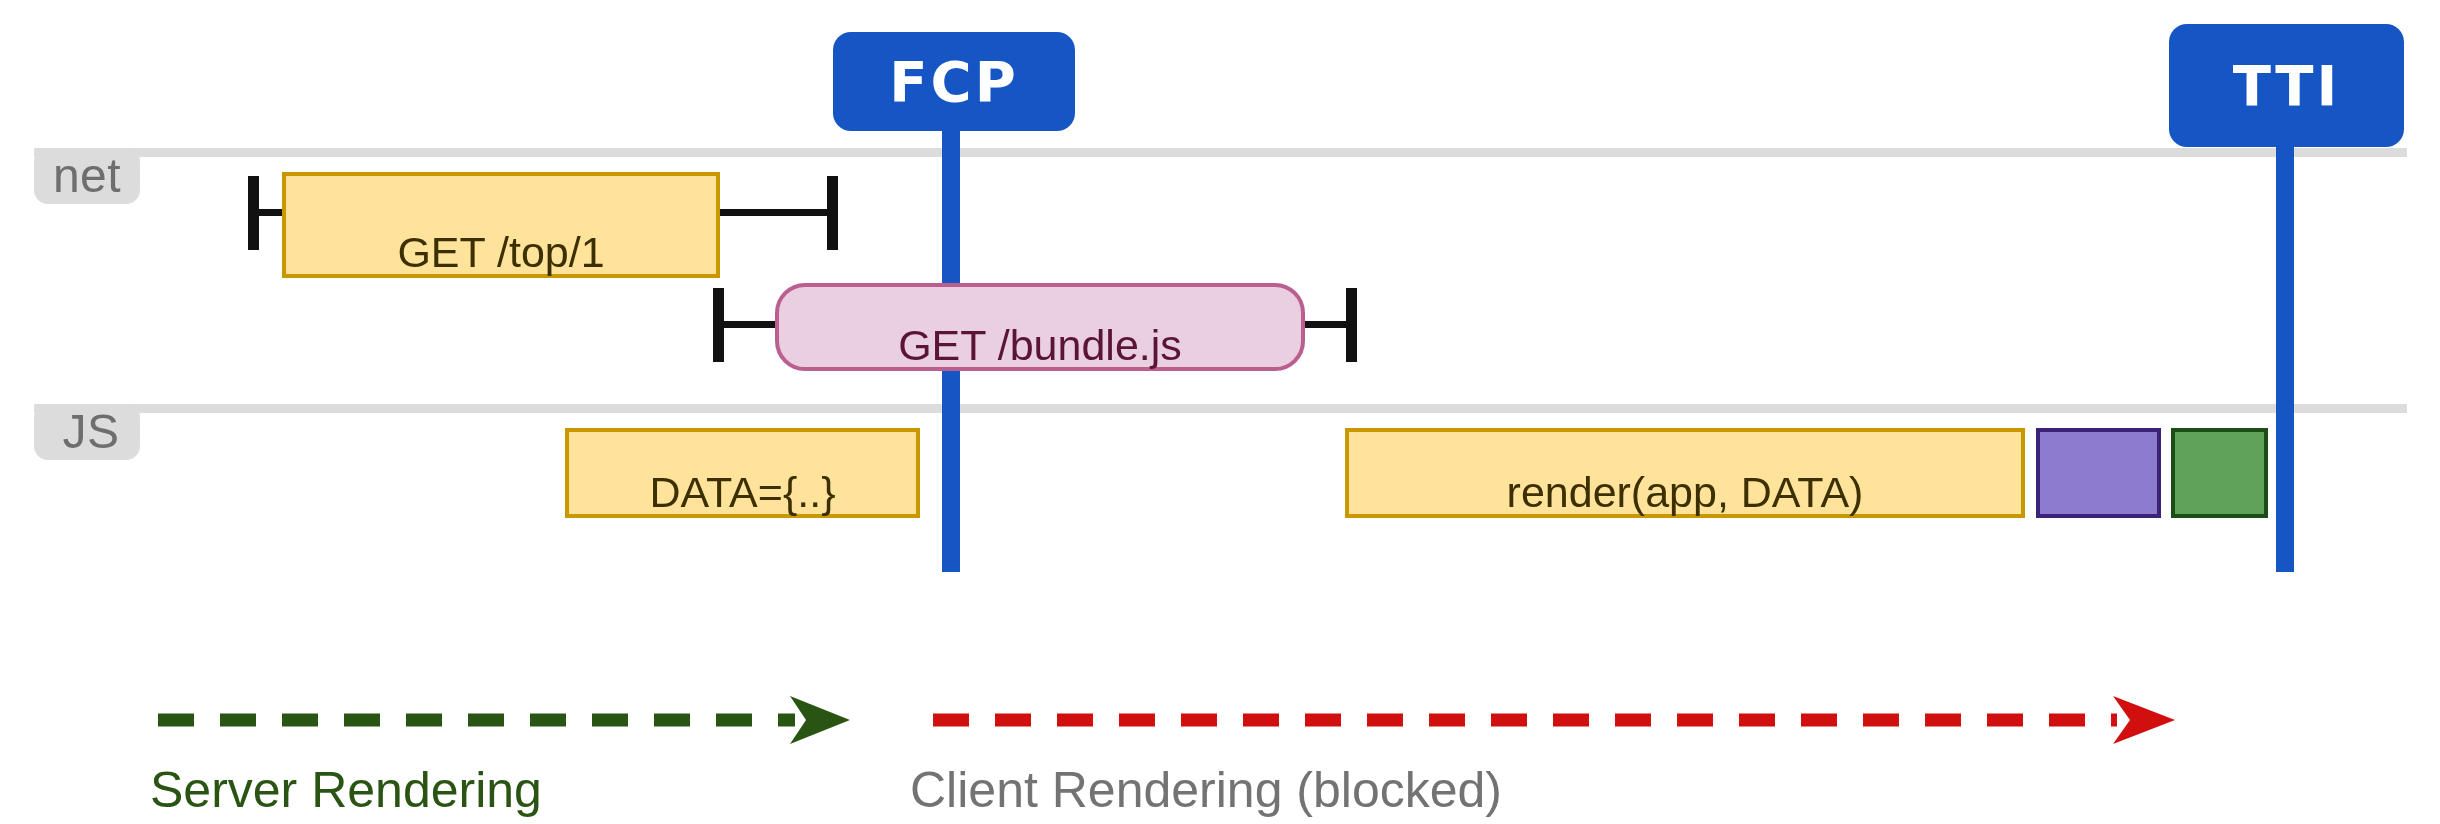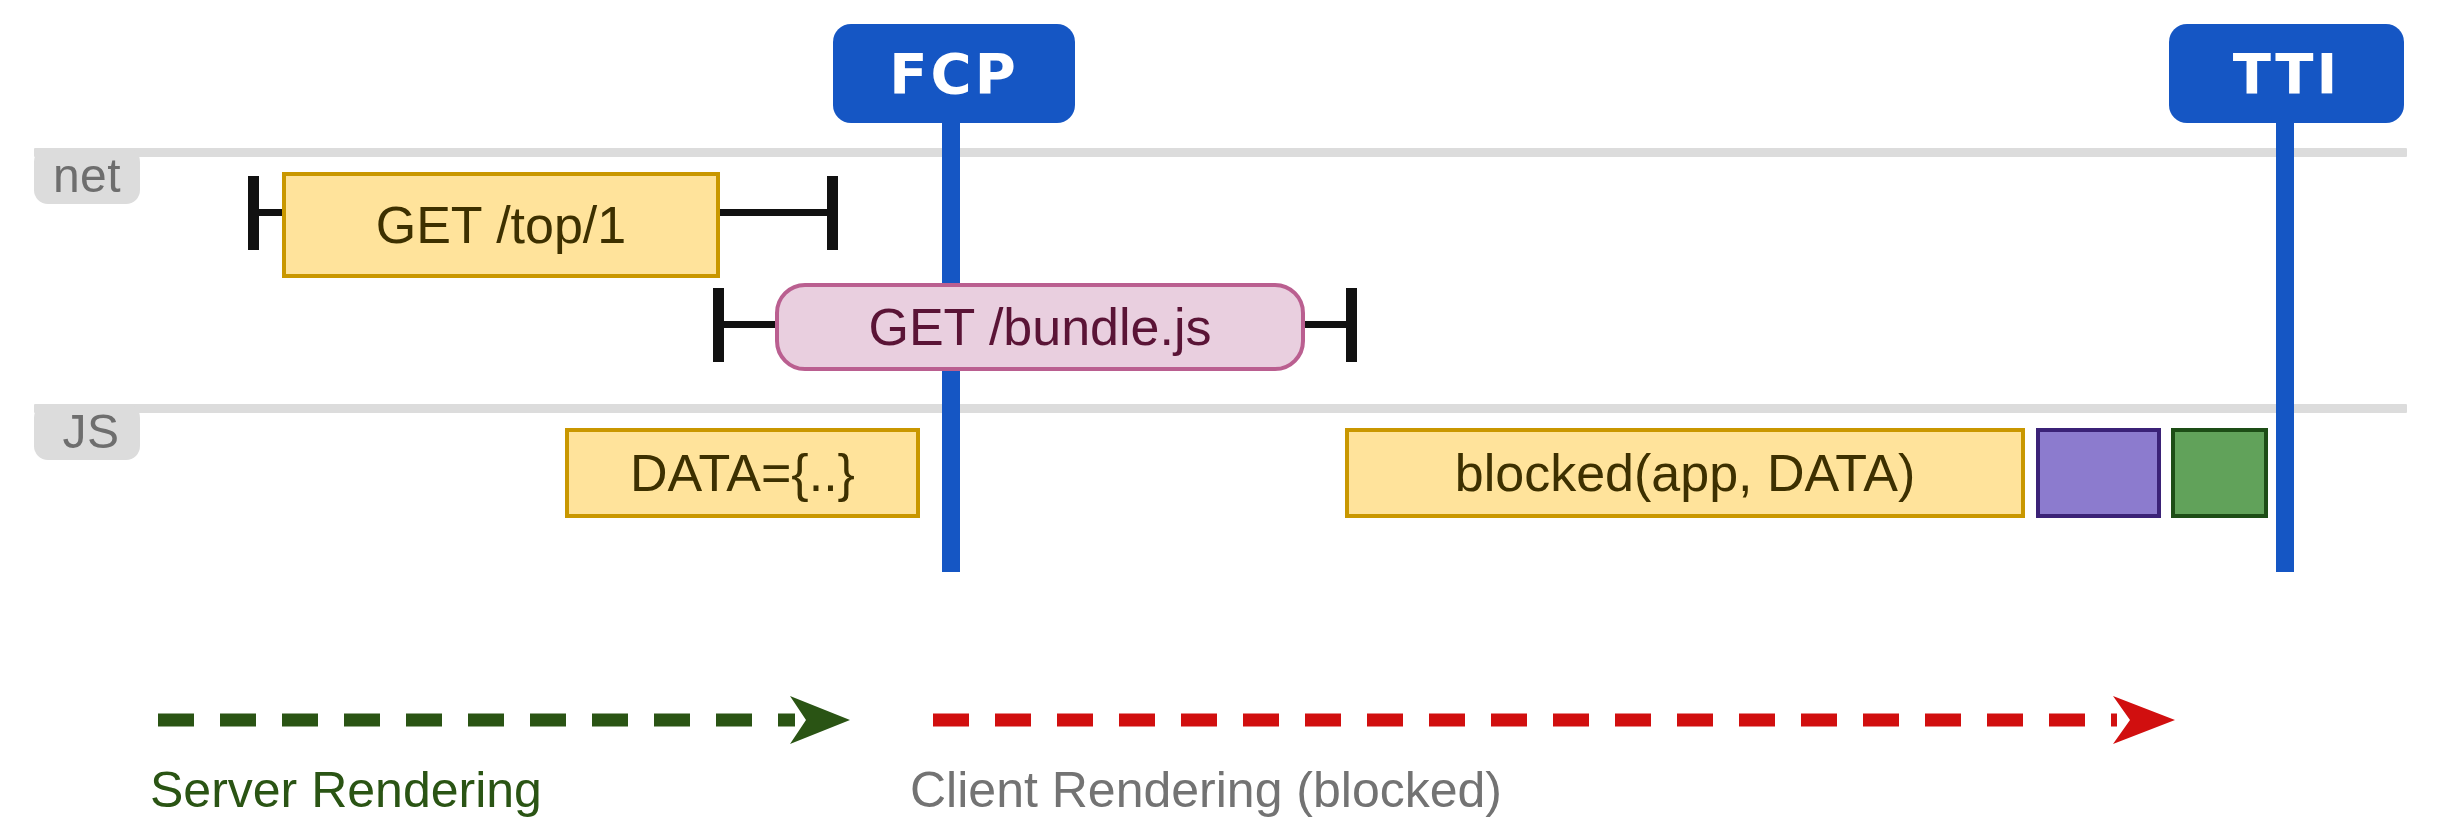--- a/index.html
+++ b/index.html
@@ -38,23 +38,23 @@
     align-items: center;
     justify-content: center;
     letter-spacing: 0.5px;
   }
 
   
   .task-box {
     position: absolute;
     box-sizing: border-box;
     display: flex;
-    align-items: center;
+    align-items: flex-end;
     justify-content: center;
-    font-size: 52px;
+    font-size: 43px;
     line-height: 1;
     white-space: nowrap;
     border-style: solid;
     border-width: 4px;
   }
   .task-box.yellow {
     background: #ffe39b;
     border-color: #c99700;
     color: #3d3000;
   }
@@ -153,36 +153,36 @@
 
   <div class="milestone-line" style="left:942px; top:372px; height:200px; background:#1556c4;"></div>
 
   <div class="milestone-line" style="left:2276px; top:372px; height:200px; background:#1556c4;"></div>
 
   <div class="task-box yellow" style="left:565px; top:428px; width:355px; height:90px;">
     <span>DATA={..}</span>
   </div>
 
   <div class="task-box yellow" style="left:1345px; top:428px; width:680px; height:90px;">
-    <span>blocked(app, DATA)</span>
+    <span>render(app, DATA)</span>
   </div>
 
   <div class="task-box purple" style="left:2036px; top:428px; width:125px; height:90px;">
     <span></span>
   </div>
 
   <div class="task-box green" style="left:2171px; top:428px; width:97px; height:90px;">
     <span></span>
   </div>
 
-  <div class="milestone-badge" style="left:833px; top:24px; width:242px; height:99px; background:#1556c4;">
+  <div class="milestone-badge" style="left:833px; top:32px; width:242px; height:99px; background:#1556c4;">
     <span>FCP</span>
   </div>
 
-  <div class="milestone-badge" style="left:2169px; top:24px; width:235px; height:99px; background:#1556c4;">
+  <div class="milestone-badge" style="left:2169px; top:24px; width:235px; height:123px; background:#1556c4;">
     <span>TTI</span>
   </div>
 
   <svg class="phase-arrow-svg" style="left:150px; top:690px;" width="710" height="60" viewBox="0 0 710 60">
     <line x1="8" y1="30" x2="645" y2="30" stroke="#2a5414" stroke-width="13" stroke-dasharray="36 26" stroke-linecap="butt"></line>
     <path d="M 640 6 L 700 30 L 640 54 L 656 30 Z" fill="#2a5414"></path>
   </svg>
 
   <div class="phase-label" style="left:150px; top:765px; width:710px; color:#2a5414;">
     <span>Server Rendering</span>

